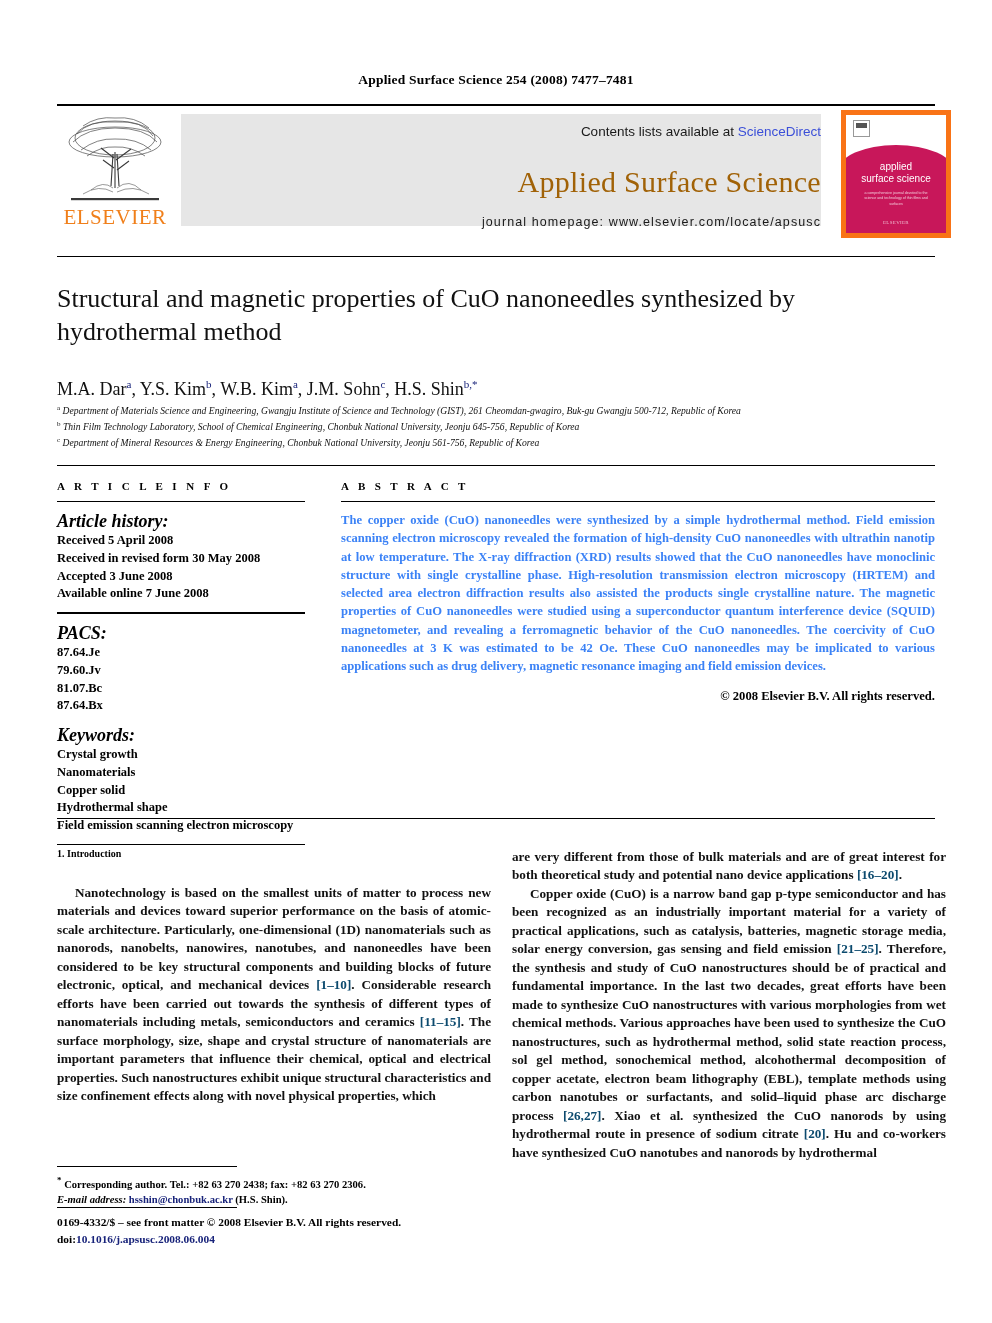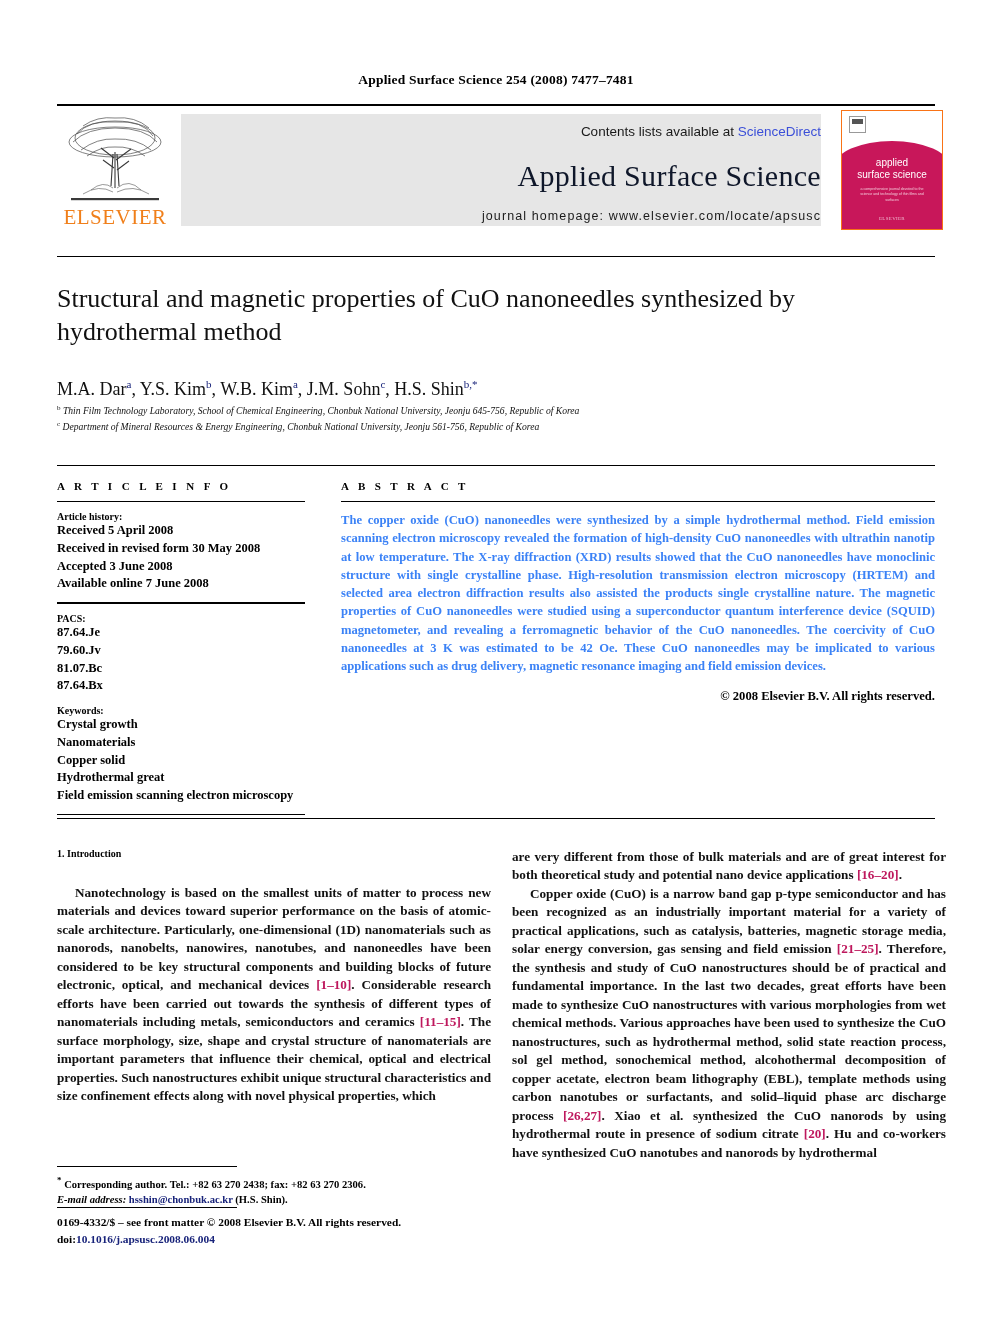--- a/index.html
+++ b/index.html
@@ -71,39 +71,39 @@
     margin-top: 10px;
     font-family: "Liberation Sans", sans-serif;
     font-size: 13.5px;
     color: #1a1a1a;
   }
   .sd-link {
     color: #3b4fd8;
     font-family: "Liberation Sans", sans-serif;
   }
   .banner-journal {
-    margin-top: 20px;
+    margin-top: 26px;
     font-family: "Liberation Serif", serif;
     font-size: 30px;
-    color: #0f172a;
+    color: #a16207;
     letter-spacing: .3px;
   }
   .banner-home {
     margin-top: 16px;
     font-family: "Liberation Sans", sans-serif;
     font-size: 12.5px;
     letter-spacing: 1.1px;
     color: #1a1a1a;
   }
   .cover {
     position: absolute;
     left: 784px; top: 4px;
     width: 100px;
     height: 118px;
-    border: 1px solid #f97316;
+    border: 5px solid #f97316;
     background: #fff;
     overflow: hidden;
   }
   .cover-topbox {
     position: absolute;
     left: 7px; top: 5px;
     width: 15px; height: 15px;
     background: #fff;
     border: 1px solid #999;
   }
@@ -213,22 +213,23 @@
     font-size: 11px;
     font-weight: bold;
     letter-spacing: 3.4px;
   }
   .hr-inner {
     border-top: 1px solid #000;
     margin: 9px 0 9px 0;
   }
   .hr-inner.thick { border-top: 2px solid #000; }
   .info-label {
-    font-size: 10px;
-    font-weight: bold;
+    font-size: 18px;
+    font-weight: bold;
+    font-style: italic;
   }
   .info-line {
     font-size: 12.5px;
     font-weight: bold;
     line-height: 1.42;
   }
   .abstract-body {
     font-size: 12.6px;
     font-weight: bold;
     line-height: 1.45;
@@ -269,21 +270,21 @@
   }
   .para {
     font-size: 13.2px;
     font-weight: bold;
     line-height: 1.40;
     text-align: justify;
     color: #111;
     margin: 0;
   }
   .para + .para { text-indent: 18px; }
-  .ref { color: #be185d; }
+  .ref { color: #0c4a6e; }
 
   
   .footnote-rule {
     position: absolute;
     left: 57px; top: 1166px;
     width: 180px;
     border-top: 1px solid #000;
   }
   .footnote {
     position: absolute;
@@ -374,20 +375,21 @@
 
   <div class="authors">
     <span><span>M.A. Dar</span><sup>a</sup></span>,
     <span><span>Y.S. Kim</span><sup>b</sup></span>,
     <span><span>W.B. Kim</span><sup>a</sup></span>,
     <span><span>J.M. Sohn</span><sup>c</sup></span>,
     <span><span>H.S. Shin</span><sup>b,*</sup></span>
   </div>
 
   <div class="affils">
+    <div><sup>a</sup> <span>Department of Materials Science and Engineering, Gwangju Institute of Science and Technology (GIST), 261 Cheomdan-gwagiro, Buk-gu Gwangju 500-712, Republic of Korea</span></div>
     <div><sup>b</sup> <span>Thin Film Technology Laboratory, School of Chemical Engineering, Chonbuk National University, Jeonju 645-756, Republic of Korea</span></div>
     <div><sup>c</sup> <span>Department of Mineral Resources &amp; Energy Engineering, Chonbuk National University, Jeonju 561-756, Republic of Korea</span></div>
   </div>
 
   <div class="section-rule-top"></div>
 
   <div class="info-col">
     <div class="col-head">A R T I C L E   I N F O</div>
     <div class="hr-inner"></div>
 
@@ -409,21 +411,21 @@
       <div class="info-line">87.64.Bx</div>
     </div>
 
     <div class="spacer-10"></div>
 
     <div class="info-block">
       <div class="info-label">Keywords:</div>
       <div class="info-line">Crystal growth</div>
       <div class="info-line">Nanomaterials</div>
       <div class="info-line">Copper solid</div>
-      <div class="info-line">Hydrothermal great</div>
+      <div class="info-line">Hydrothermal shape</div>
       <div class="info-line">Field emission scanning electron microscopy</div>
     </div>
 
     <div class="hr-inner"></div>
   </div>
 
   <div class="abs-col">
     <div class="col-head">A B S T R A C T</div>
     <div class="hr-inner"></div>
     <div class="abstract-body">The copper oxide (CuO) nanoneedles were synthesized by a simple hydrothermal method. Field emission scanning electron microscopy revealed the formation of high-density CuO nanoneedles with ultrathin nanotip at low temperature. The X-ray diffraction (XRD) results showed that the CuO nanoneedles have monoclinic structure with single crystalline phase. High-resolution transmission electron microscopy (HRTEM) and selected area electron diffraction results also assisted the products single crystalline nature. The magnetic properties of CuO nanoneedles were studied using a superconductor quantum interference device (SQUID) magnetometer, and revealing a ferromagnetic behavior of the CuO nanoneedles. The coercivity of CuO nanoneedles at 3 K was estimated to be 42 Oe. These CuO nanoneedles may be implicated to various applications such as drug delivery, magnetic resonance imaging and field emission devices.</div>

